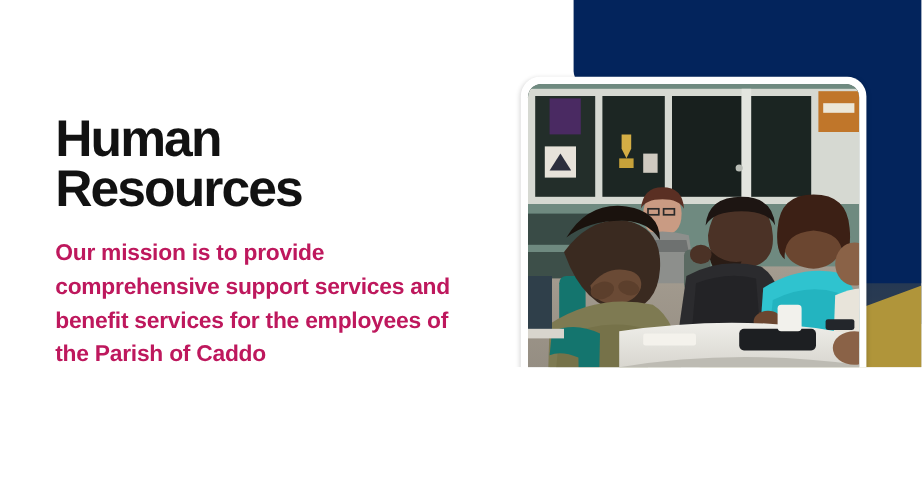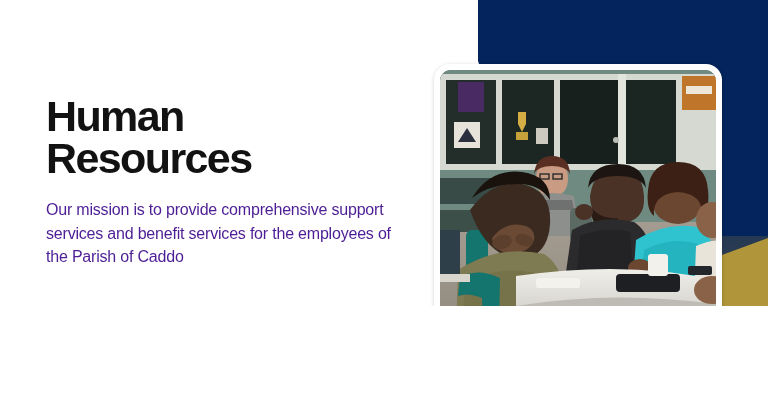--- a/index.html
+++ b/index.html
@@ -38,25 +38,25 @@
     line-height: 0.97;
     font-weight: 700;
     letter-spacing: -1.6px;
     color: #121212;
     margin: 0;
     white-space: pre-line;
   }
   .subhead {
     margin: 19px 0 0 0;
     font-family: "Liberation Sans", sans-serif;
-    font-size: 16px;
+    font-size: 19px;
     line-height: 1.47;
-    font-weight: 400;
+    font-weight: 700;
     letter-spacing: -0.2px;
-    color: #4c1d95;
+    color: #be185d;
     width: 352px;
   }
 
   
   .photo-card {
     position: absolute;
     left: 434px;
     top: 64px;
     width: 288px;
     height: 289px;

